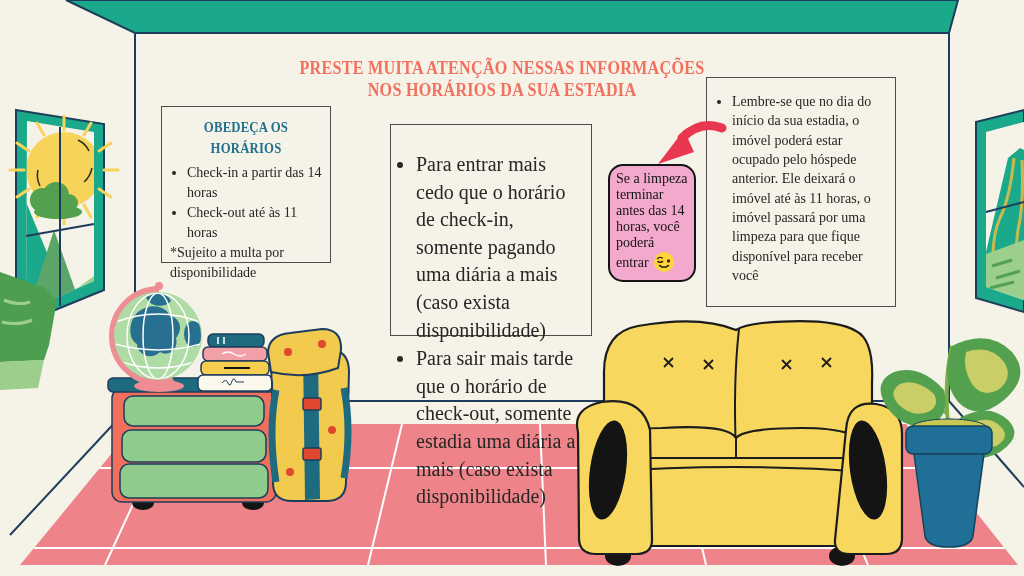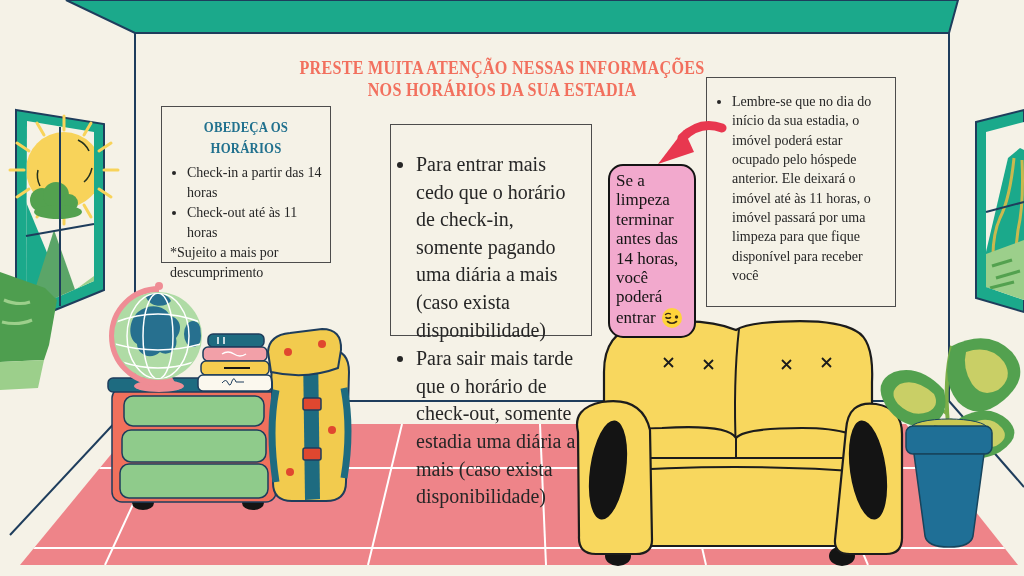--- a/index.html
+++ b/index.html
@@ -18,21 +18,21 @@
   
   .infobox{border:1.5px solid #4c4c4c;background:transparent;padding:10px 8px;}
   .infobox ul{margin:4px 0 0;padding-left:17px;}
   .infobox li{margin:0 0 1px;}
   #schedule-box{left:141px;top:106px;width:170px;height:157px;font-size:14px;line-height:1.4;margin-left:20px;}
   #schedule-box .bx-head{font-weight:800;font-size:15px;color:#21718E;text-align:center;letter-spacing:.2px;}
   #rules-box{left:390px;top:124px;width:202px;height:212px;font-size:20px;line-height:1.38;padding-top:22px;}
   #reminder-box{left:706px;top:77px;width:190px;height:230px;font-size:14px;line-height:1.38;}
   
   #speech-bubble{left:608px;top:164px;width:88px;background:#F2A9CD;border:2px solid #141414;
-    border-radius:15px;padding:5px 6px 7px;font-size:17px;line-height:1.14;color:#141414;}
+    border-radius:15px;padding:5px 6px 7px;font-size:14px;line-height:1.14;color:#141414;}
   #speech-bubble .emoji{display:inline-block;width:22px;height:22px;vertical-align:-6px;margin-left:1px;}
   #bubble-arrow{left:650px;top:116px;width:84px;height:56px;}
 </style>
 </head>
 <body>
 
 <div id="stage">
 
   <svg id="room" width="1024" height="576" viewBox="0 0 1024 576">
     <defs>
@@ -247,21 +247,21 @@
     <div>PRESTE MUITA ATENÇÃO NESSAS INFORMAÇÕES</div>
     <div>NOS HORÁRIOS DA SUA ESTADIA</div>
   </div>
 
   <div id="schedule-box" class="overlay infobox">
     <div class="bx-head cond">OBEDEÇA OS HORÁRIOS</div>
     <ul>
       <li>Check-in a partir das 14 horas</li>
       <li>Check-out até às 11 horas</li>
     </ul>
-    <div>*Sujeito a mais por descumprimento</div>
+    <div>*Sujeito a multa por disponibilidade</div>
   </div>
 
   <div id="rules-box" class="overlay infobox">
     <ul>
       <li>Para entrar mais cedo que o horário de check-in, somente pagando uma diária a mais (caso exista disponibilidade)</li>
       <li>Para sair mais tarde que o horário de check-out, somente estadia uma diária a mais (caso exista disponibilidade)</li>
     </ul>
   </div>
 
   <div id="reminder-box" class="overlay infobox">

